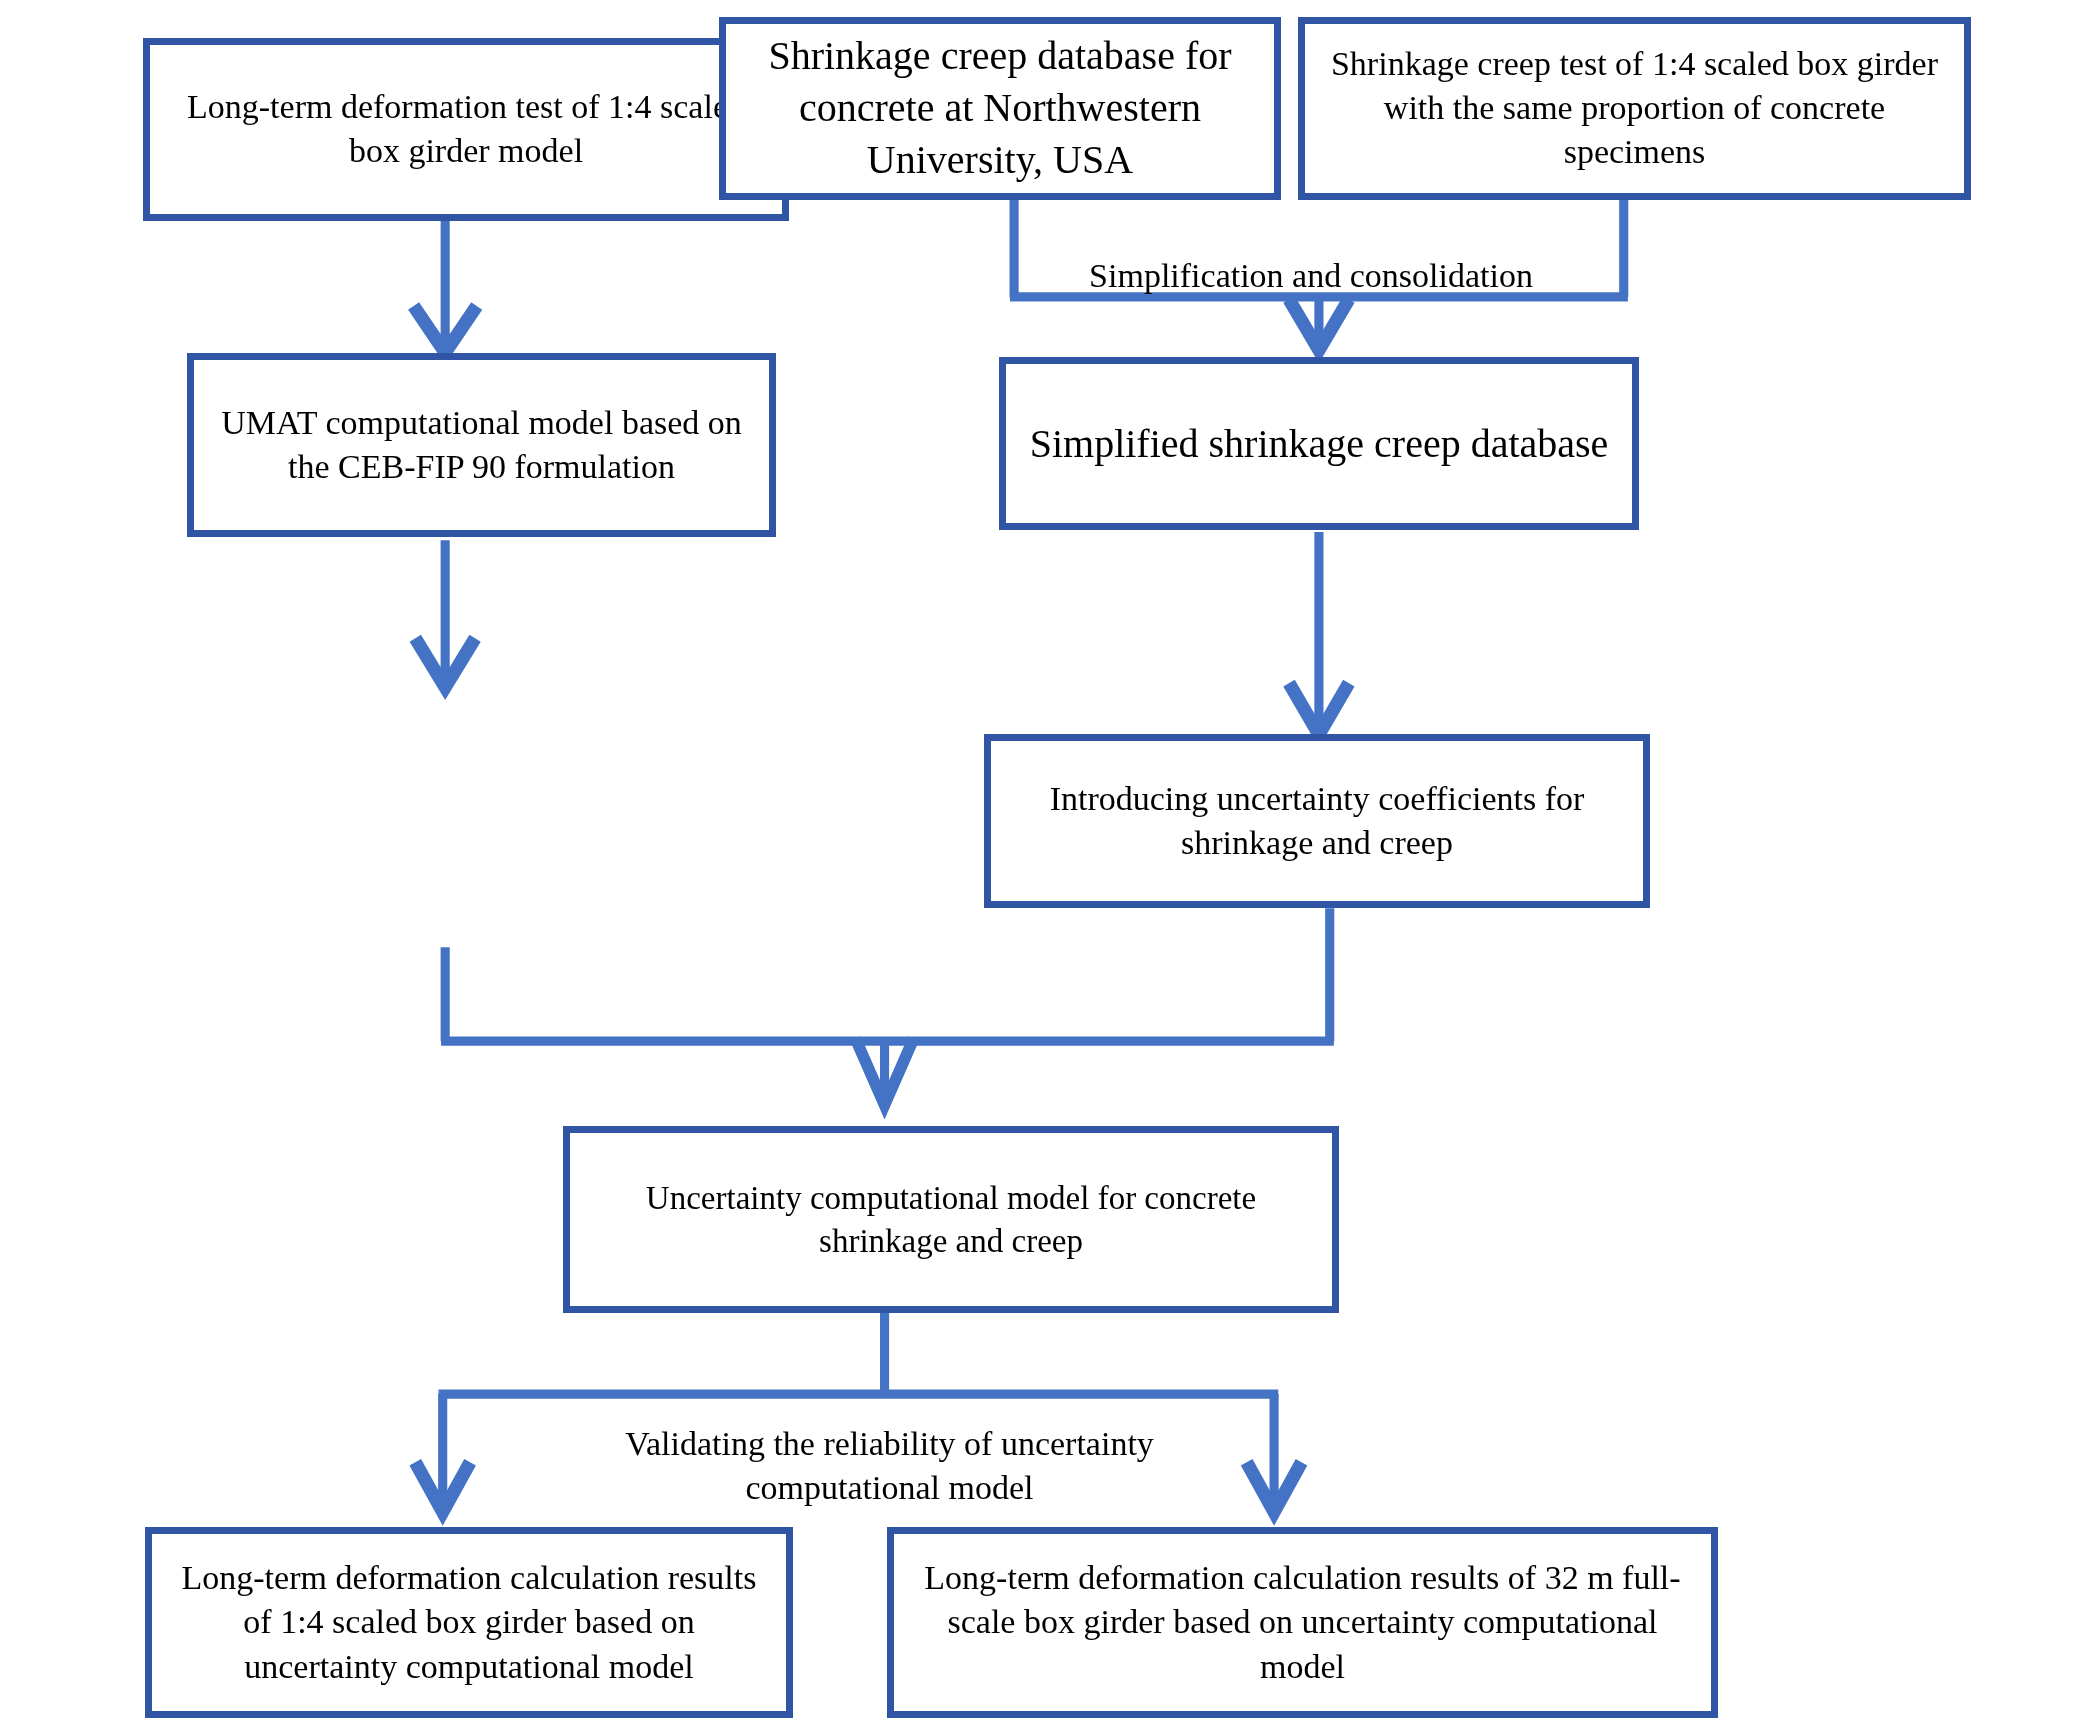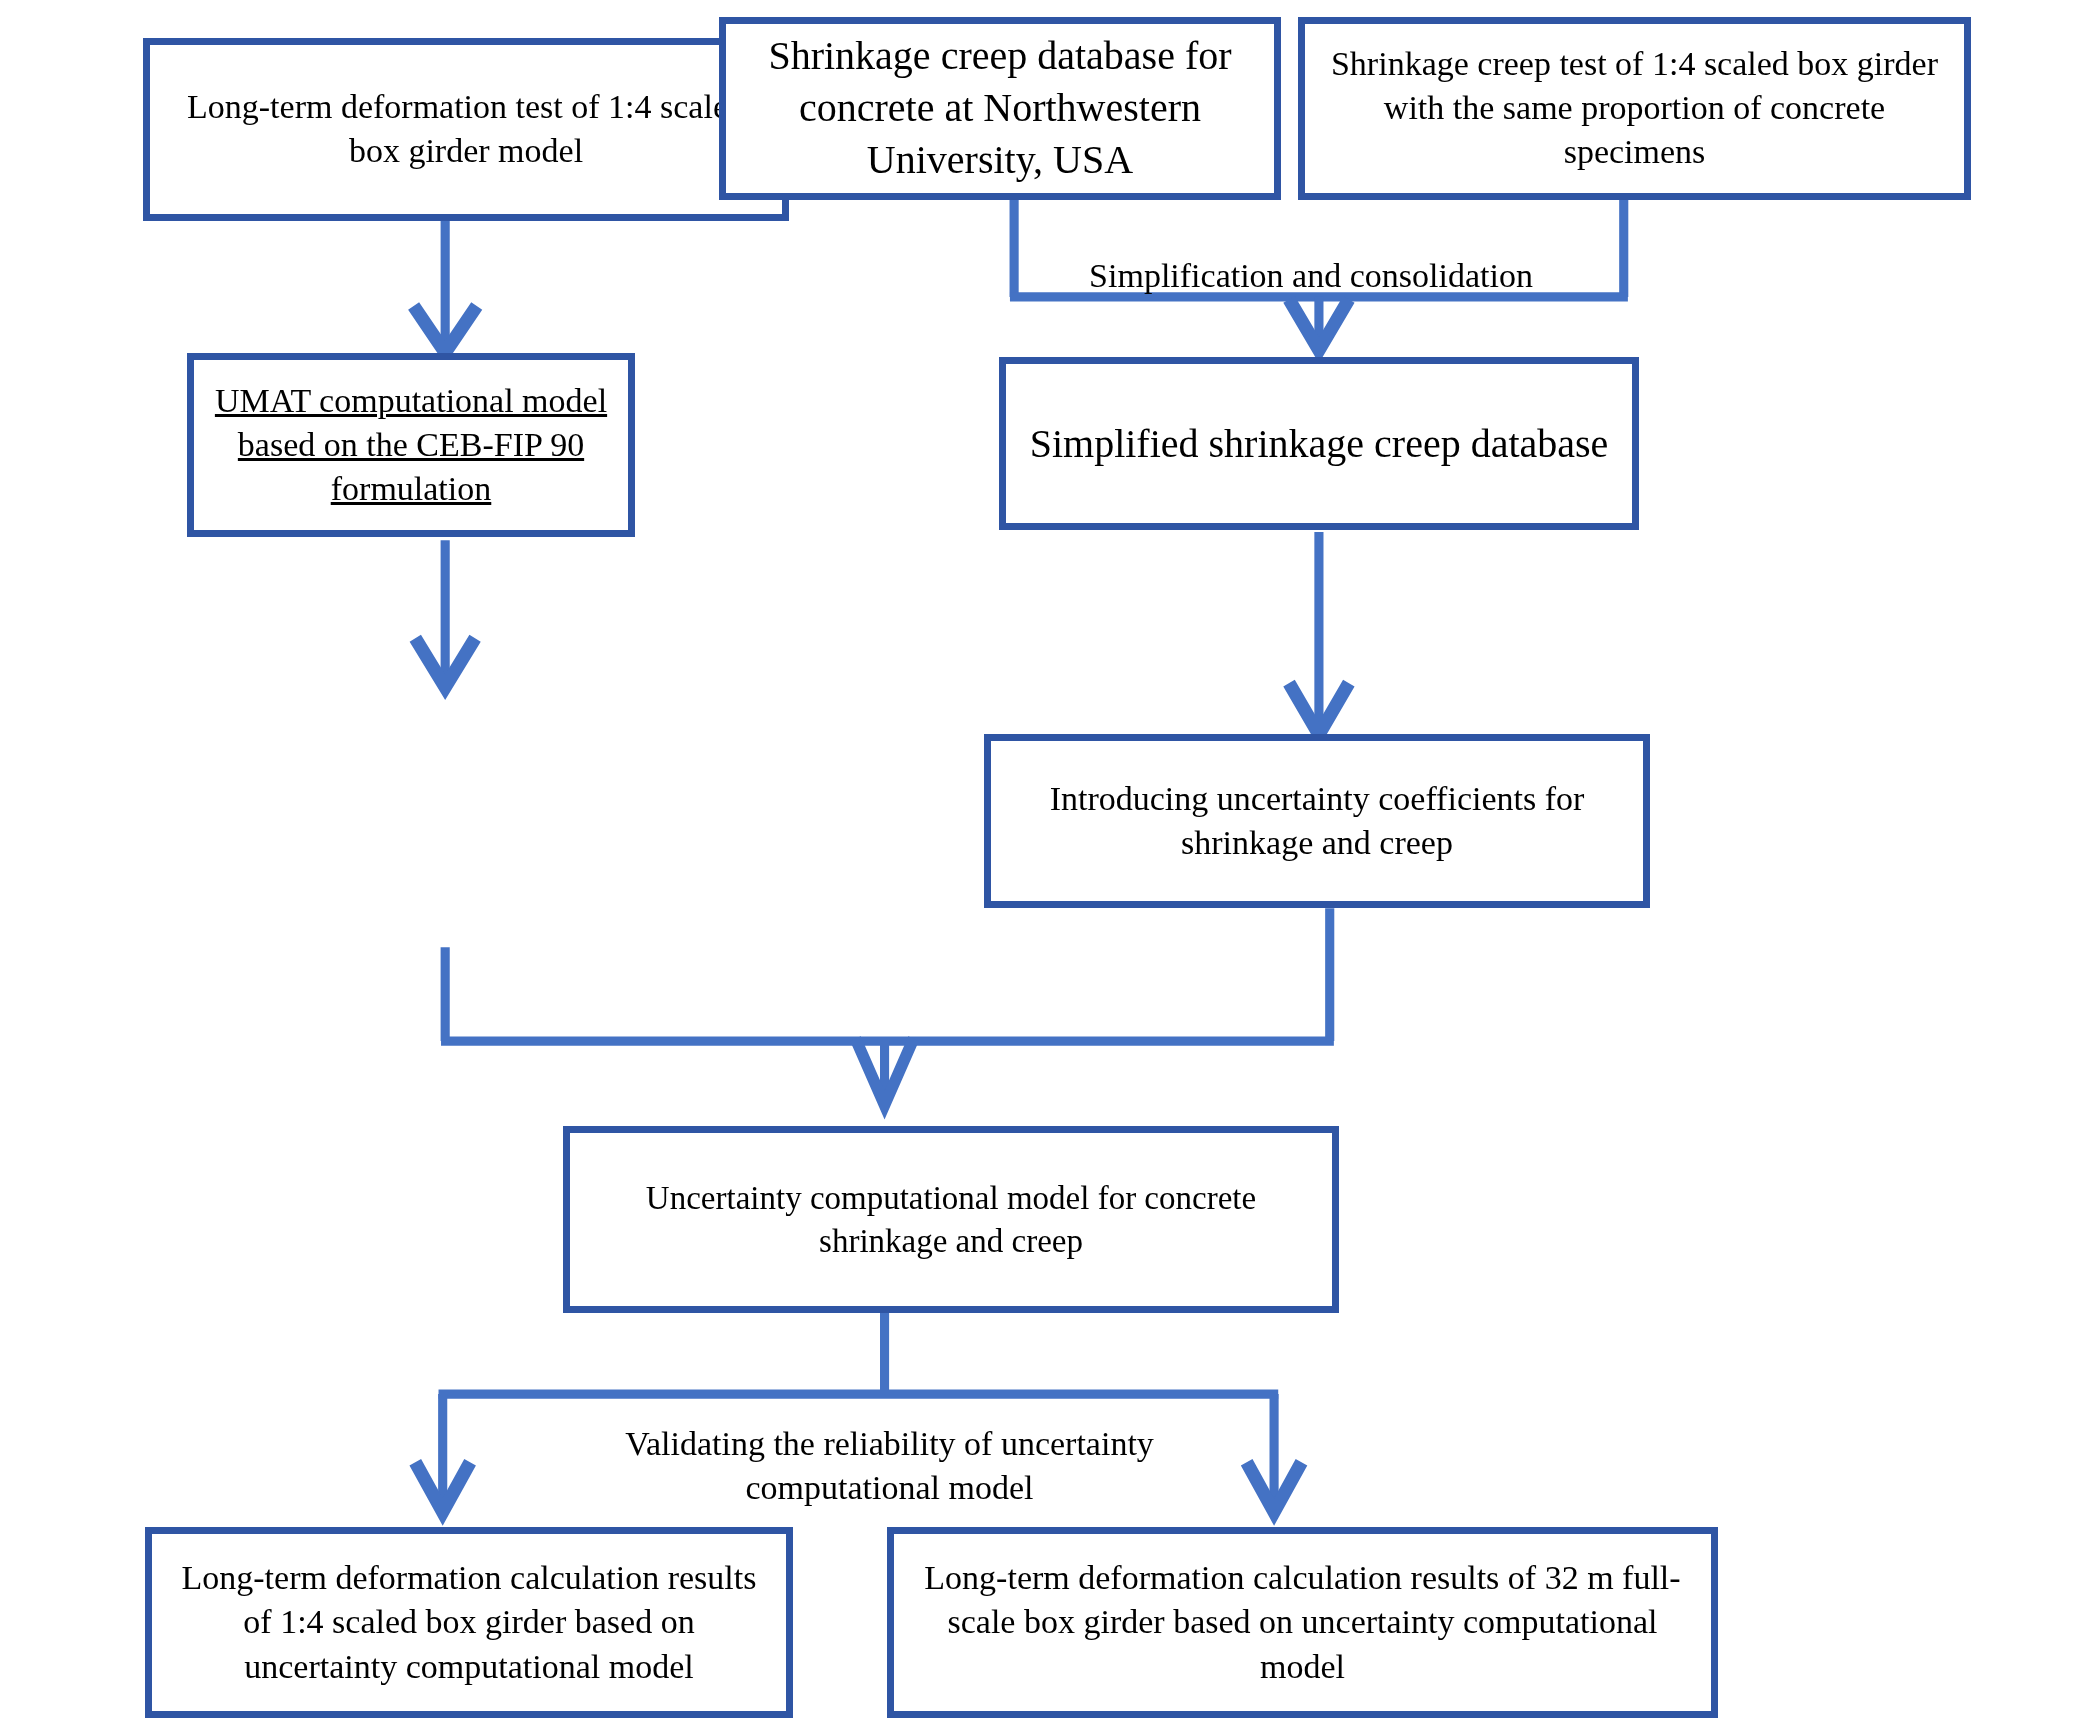--- a/index.html
+++ b/index.html
@@ -95,21 +95,21 @@
   <div class="node" style="left:719px; top:16.6px; width:562px; height:183px; font-size:40px;">
     <span>Shrinkage creep database for concrete at Northwestern University, USA</span>
   </div>
 
   <div class="node" style="left:1298px; top:16.6px; width:673px; height:183px; font-size:34px;">
     <span>Shrinkage creep test of 1:4 scaled box girder with the same proportion of concrete specimens</span>
   </div>
 
   <div class="edge-label" style="left:1037px; top:222px; width:548px; font-size:34px;margin-top:32px;">Simplification and consolidation</div>
 
-  <div class="node" style="left:187px; top:353px; width:448px; height:184px; font-size:34px;text-decoration:underline;">
+  <div class="node" style="left:187px; top:353px; width:589px; height:184px; font-size:34px;">
     <span>UMAT computational model based on the CEB-FIP 90 formulation</span>
   </div>
 
   <div class="node" style="left:999px; top:357px; width:640px; height:173px; font-size:40px;">
     <span>Simplified shrinkage creep database</span>
   </div>
 
 
   <div class="node" style="left:984px; top:734px; width:666px; height:174px; font-size:34px;">
     <span>Introducing uncertainty coefficients for shrinkage and creep</span>

